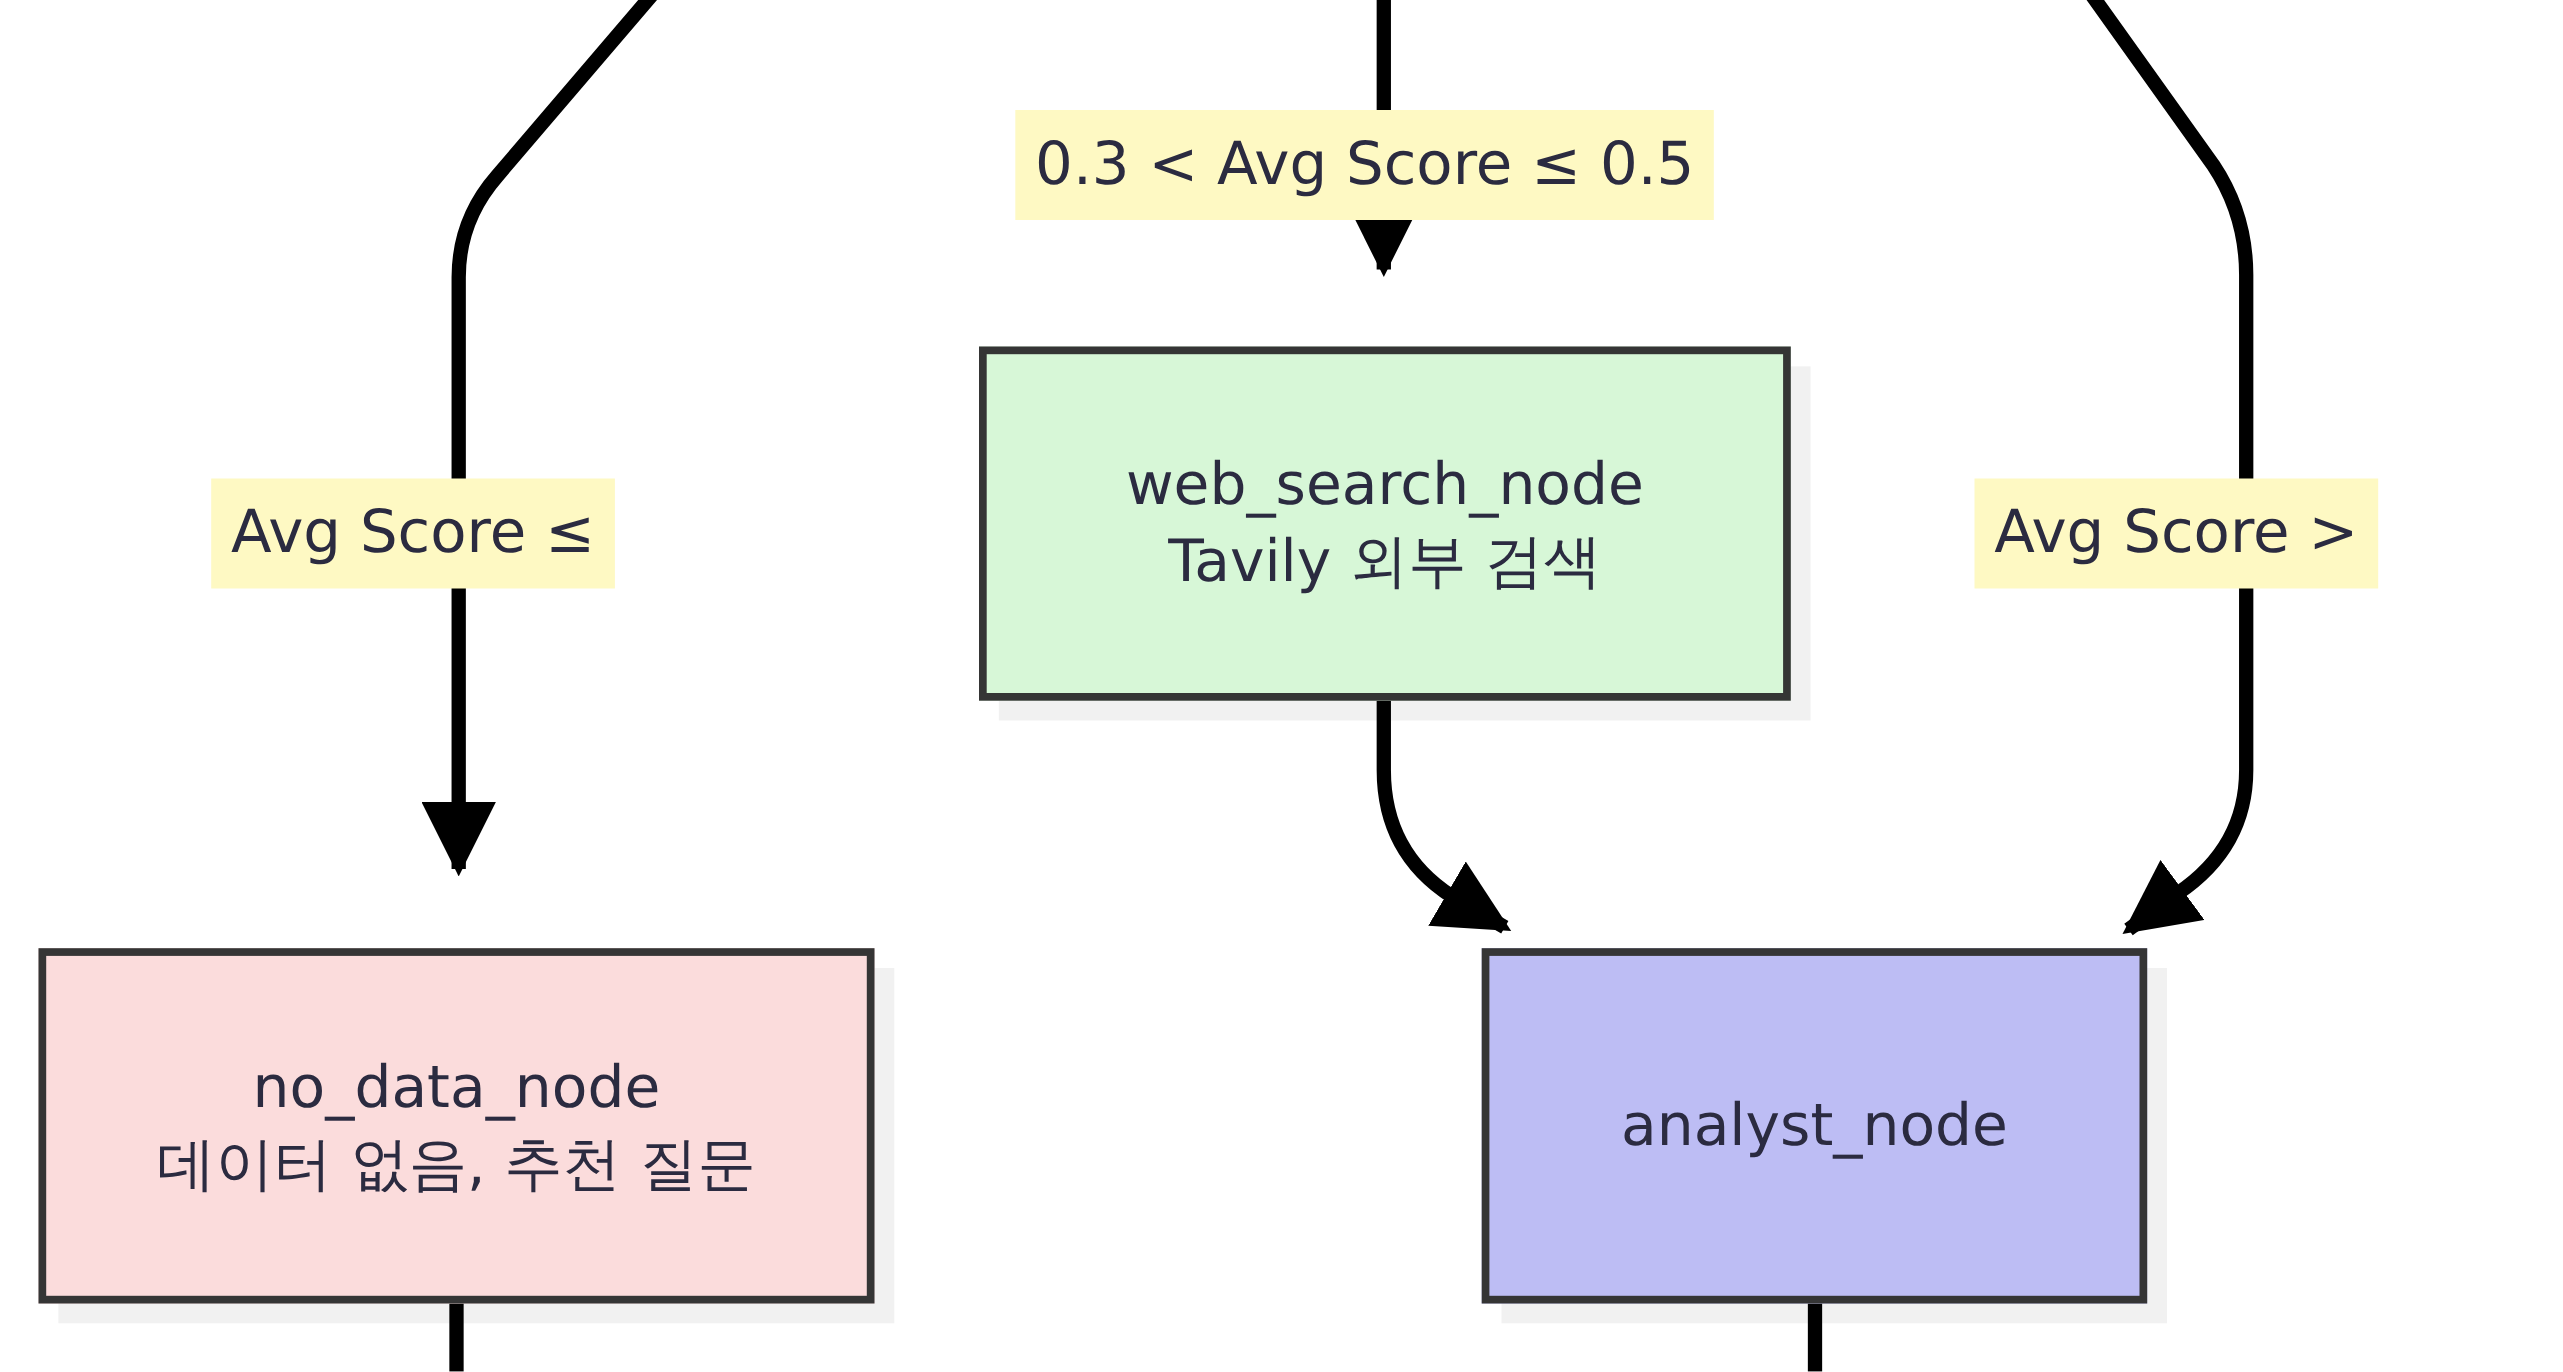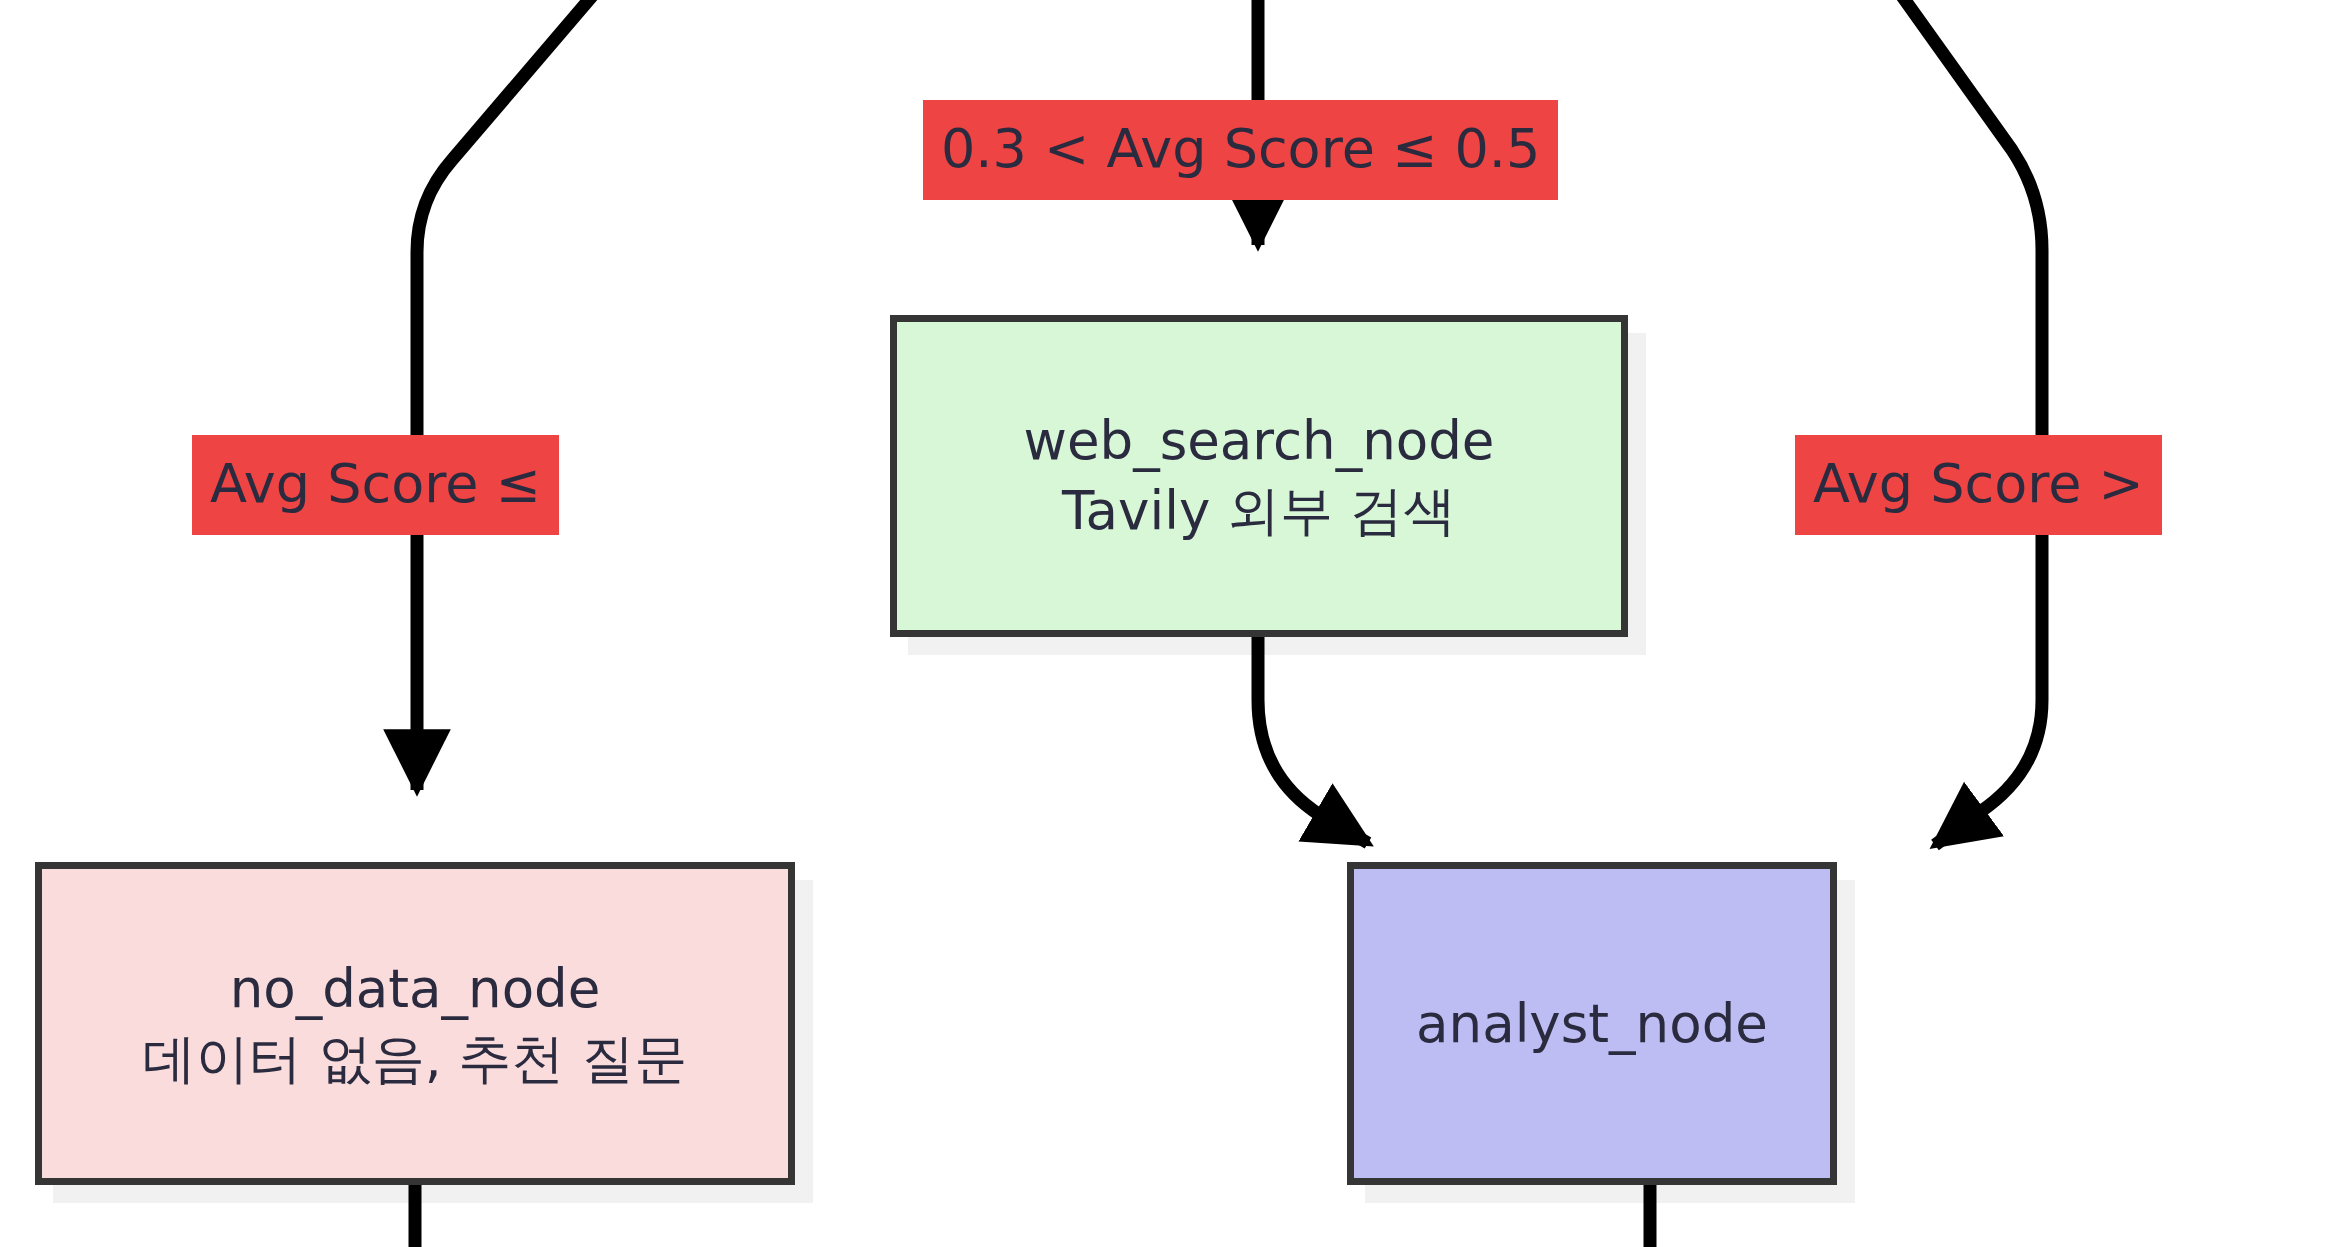--- a/index.html
+++ b/index.html
@@ -63,29 +63,29 @@
     left: 35px;
     top: 862px;
     width: 760px;
     height: 323px;
     background: #fbdcdc;
     text-align: center;
   }
   #node-analyst {
     left: 1347px;
     top: 862px;
-    width: 490px;
+    width: 605px;
     height: 323px;
     background: #bdbdf4;
   }
 
   
   .edge-label {
     position: absolute;
-    background: #ef4444;
+    background: #fef9c3;
     color: #2b2b40;
     font-size: 54px;
     line-height: 1;
     padding: 22px 18px 24px 18px;
     white-space: nowrap;
     z-index: 4;
   }
   #label-mid {
     left: 923px;
     top: 100px;

